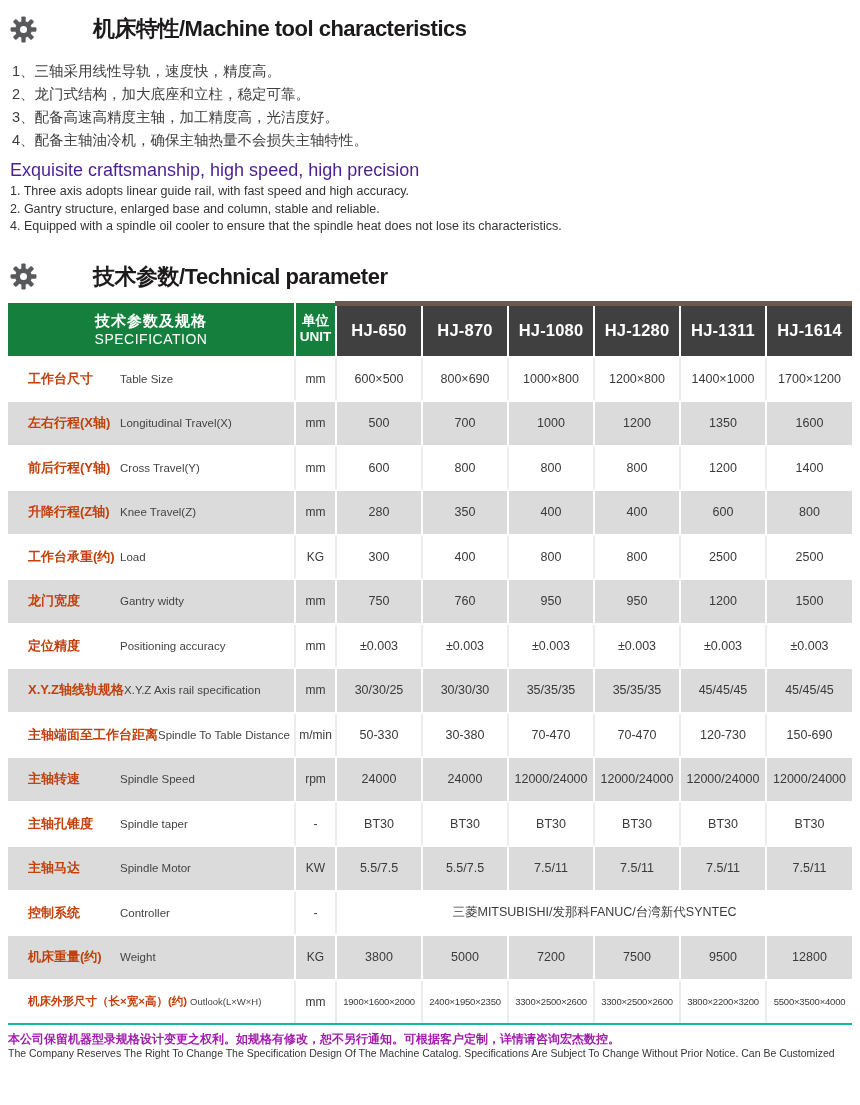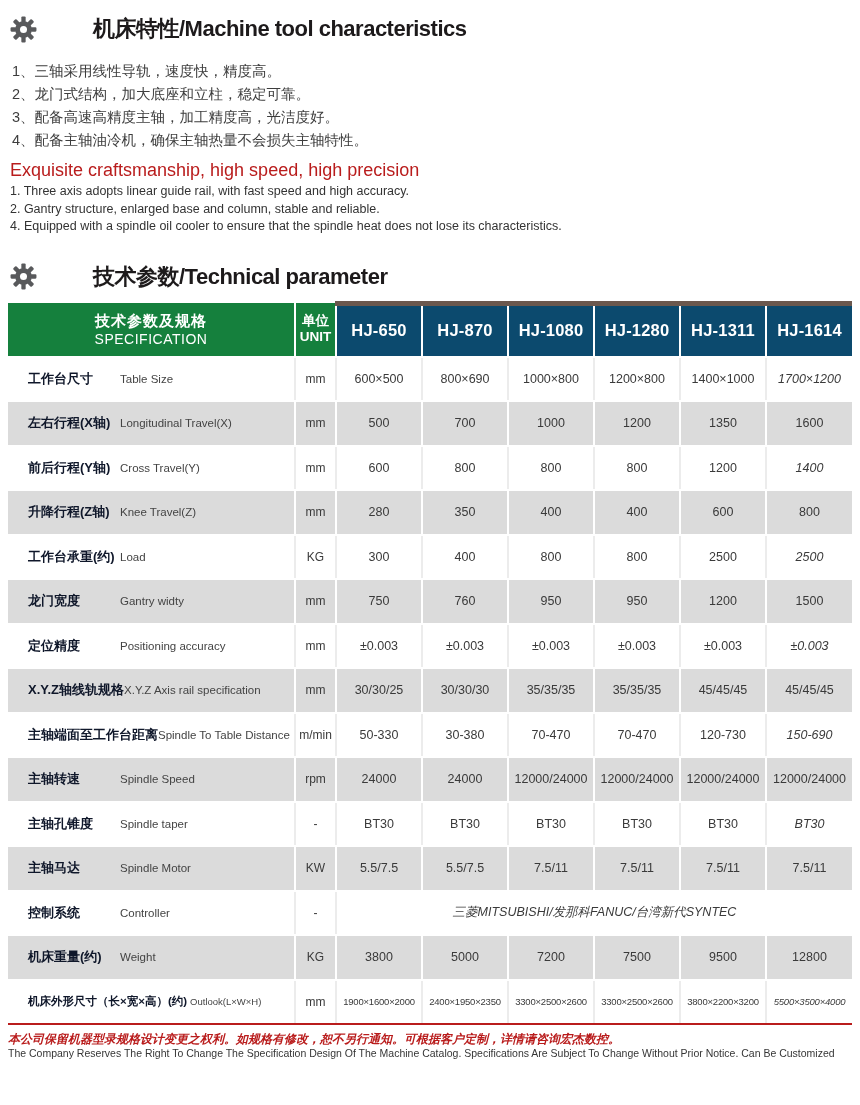--- a/index.html
+++ b/index.html
@@ -13,21 +13,21 @@
   
   .sec-head{display:flex;align-items:center;gap:8px;margin:0 0 2px 2px;}
   .gear{width:27px;height:27px;flex:0 0 auto;}
   .sec-title{font-size:22px;font-weight:bold;color:#1d1a1b;letter-spacing:-0.5px;margin-left:48px;}
 
   .subtitle{font-size:15.5px;font-weight:bold;color:#1d1a1b;margin:10px 0 0 4px;}
 
   .cn-list{list-style:none;margin:16px 0 0 4px;padding:0;}
   .cn-list li{font-size:14.5px;color:#3d3d3d;line-height:23px;}
 
-  .en-heading{font-size:18px;color:#b91c1c;margin:8px 0 2px 2px;font-weight:400;}
+  .en-heading{font-size:18px;color:#4c1d95;margin:8px 0 2px 2px;font-weight:400;}
   .en-list{list-style:none;margin:2px 0 0 2px;padding:0;}
   .en-list li{font-size:12.5px;color:#333;line-height:17.5px;}
 
   .sec2{margin-top:26px;text-align:right;}
 
   
   table.spec{
     width:844px;border-collapse:collapse;table-layout:fixed;
     margin-top:9px;
   }
@@ -35,44 +35,44 @@
   thead th{
     background:#15803d;color:#fff;height:50px;
     border-right:2px solid #fff;border-bottom:2px solid #fff;
     font-weight:bold;
   }
   thead th:last-child{border-right:none;}
   th.th-spec .l1{font-size:15px;letter-spacing:1px;}
   th.th-spec .l2{font-size:14px;letter-spacing:0.5px;font-weight:normal;}
   th.th-unit{font-size:13.5px;line-height:16px;font-weight:bold;}
   th.th-model{
-    background:#0c4a6e;font-size:16.5px;font-weight:bold;letter-spacing:0.2px;
+    background:#404040;font-size:16.5px;font-weight:bold;letter-spacing:0.2px;
     border-top:5px solid #6b584e;
   }
   tbody td{
     height:42.5px;border-right:2px solid #fff;border-bottom:2px solid #fff;
     font-size:12.5px;color:#3a3a3a;text-align:center;
   }
   tbody td:last-child{border-right:none;}
   tr.row-white td{background:#fff;border-right-color:#ececec;}
-  tr.row-white td:last-child{border-right:none;font-style:italic;}
+  tr.row-white td:last-child{border-right:none;}
   tr.row-gray td{background:#dbdbdb;}
-  tbody tr:last-child td{border-bottom:2px solid #b91c1c;}
+  tbody tr:last-child td{border-bottom:2px solid #14b8a6;}
   td.td-spec{text-align:left;}
   .spec-inner{display:flex;align-items:center;padding-left:20px;}
-  .spec-inner .cn{font-size:13px;font-weight:bold;color:#0f172a;min-width:92px;}
+  .spec-inner .cn{font-size:13px;font-weight:bold;color:#c2410c;min-width:92px;}
   .spec-inner .en{font-size:11.5px;color:#444;padding-right:4px;}
   td.td-unit{font-size:12px;}
   tr.row-small td.td-val{font-size:9.5px;letter-spacing:-0.2px;}
   tr.row-small .spec-inner .cn{font-size:11.5px;min-width:0;margin-right:3px;}
   tr.row-small .spec-inner .en{font-size:9.5px;}
 
   
   .footer{margin:6px 0 0 0;}
-  .footer .f-cn{font-size:12px;font-weight:bold;color:#b91c1c;line-height:16px;font-style:italic;}
+  .footer .f-cn{font-size:12px;font-weight:bold;color:#a21caf;line-height:16px;}
   .footer .f-en{font-size:10.5px;color:#363636;line-height:13.5px;}
 </style>
 </head>
 <body>
 
 <div class="page">
 
   <div class="sec-head">
     <svg class="gear" viewBox="-50 -50 100 100">
       <g fill="#58595b">

